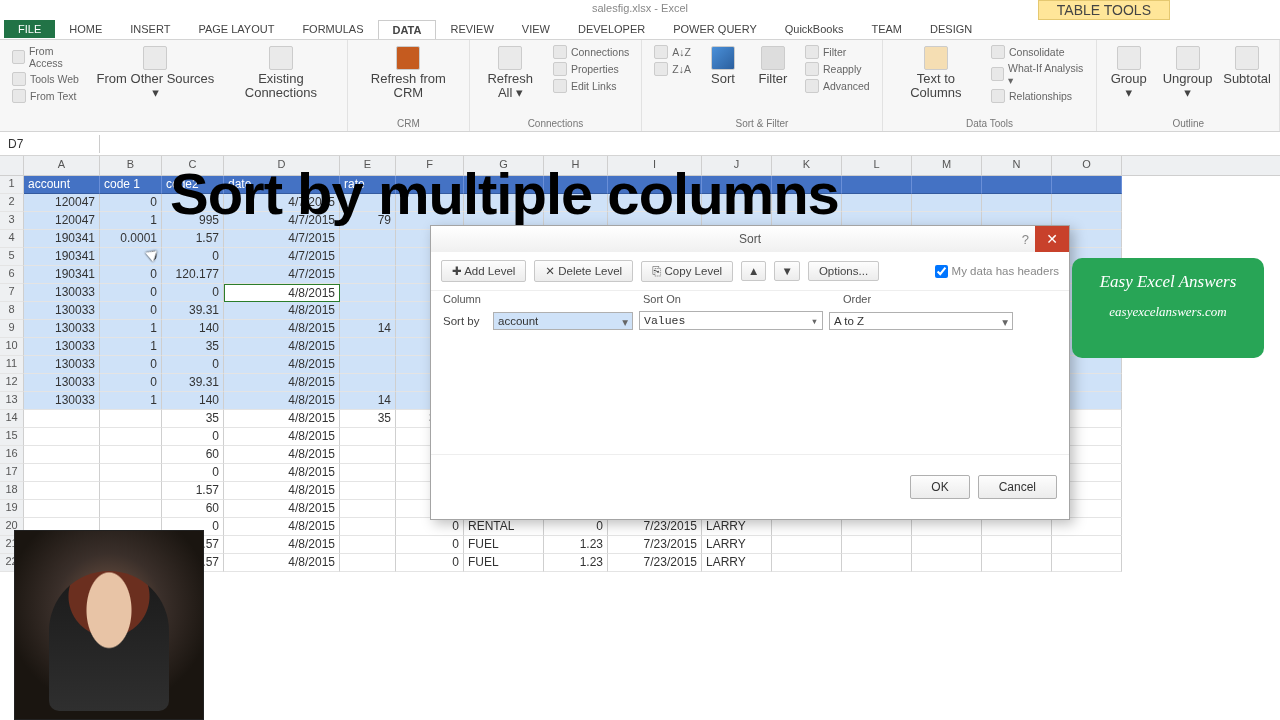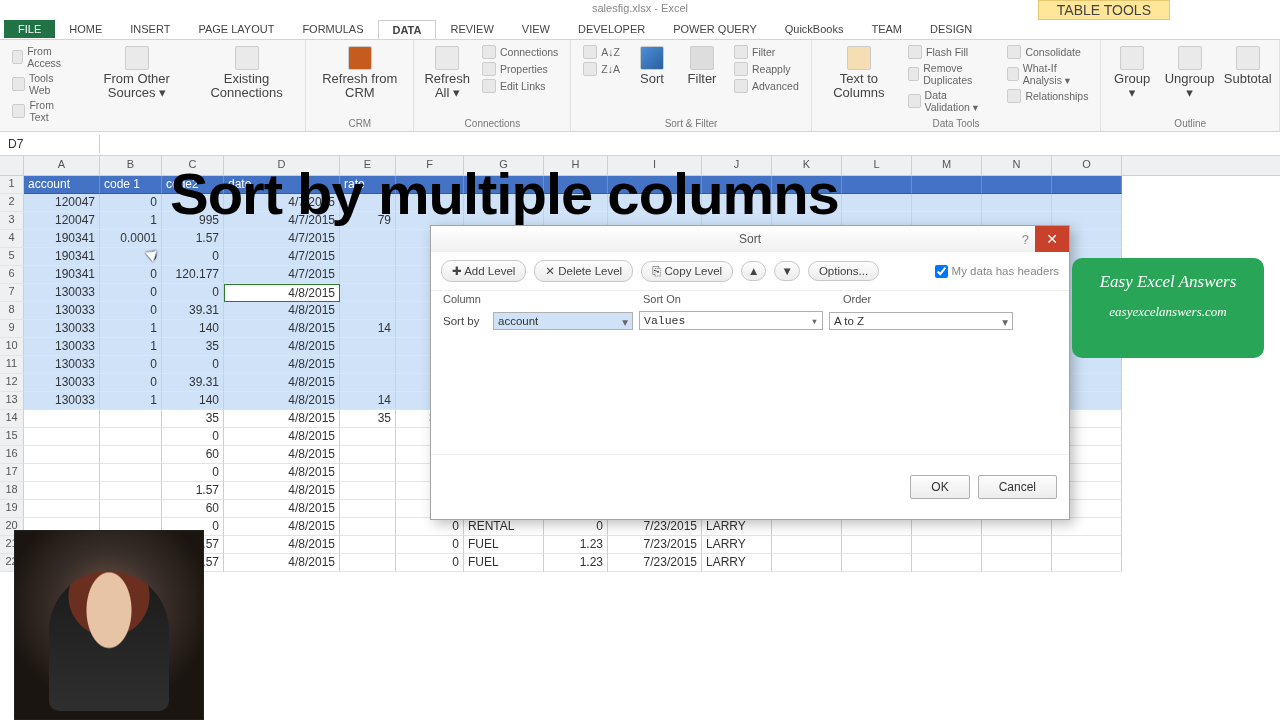--- a/index.html
+++ b/index.html
@@ -48,21 +48,21 @@
 .cw-F {width:68px;} .cw-G {width:80px;} .cw-H {width:64px;} .cw-I {width:94px;} .cw-J {width:70px;}
 .cw-K {width:70px;} .cw-L {width:70px;} .cw-M {width:70px;} .cw-N {width:70px;} .cw-O {width:70px;}
 
 .overlay-title { position:absolute; top:160px; left:170px; font-size:58px; font-weight:900; color:#000; letter-spacing:-1px; }
 
 .dialog { position:absolute; top:225px; left:430px; width:640px; background:#fff; border:1px solid #a4a4a4; box-shadow: 4px 4px 12px rgba(0,0,0,.25); }
 .dialog-title { background: linear-gradient(#fff,#f0f0f0); padding: 6px 8px; display:flex; align-items:center; justify-content:center; color:#555; font-size:12px; position:relative;}
 .dialog-title .help { position:absolute; right:40px; color:#888; font-size:13px; cursor:pointer;}
 .dialog-title .close { position:absolute; right:0; top:0; width:34px; height:100%; background:#c8412b; color:#fff; text-align:center; line-height:26px; font-size:14px; cursor:pointer;}
 .dialog-toolbar { padding:8px 10px; display:flex; gap:8px; align-items:center; border-bottom:1px solid #eee;}
-.dbtn { border:1px solid #c8c8c8; background:linear-gradient(#fdfdfd,#ececec); padding:3px 10px; font-size:11.5px; color:#444; cursor:pointer; border-radius:10px;}
+.dbtn { border:1px solid #c8c8c8; background:linear-gradient(#fdfdfd,#ececec); padding:3px 10px; font-size:11.5px; color:#444; cursor:pointer; border-radius:2px;}
 .dbtn.sm { padding:3px 6px;}
 .cbwrap { margin-left:auto; font-size:11.5px; color:#888; display:flex; align-items:center; gap:4px;}
 .dialog-head { display:flex; padding:2px 12px; font-size:11px; color:#555;}
 .dh1{width:200px;} .dh2{width:200px;} .dh3{flex:1;}
 .dialog-row { display:flex; padding:4px 12px; align-items:center; gap:6px;}
 .drlabel{width:44px; font-size:11.5px; color:#444;}
 .dsel { border:1px solid #b0b0b0; padding:2px 4px; font-size:11.5px; background:#fff; position:relative;}
 .dsel::after{content:"▾"; position:absolute; right:4px; color:#666;}
 .dsel.s1{width:140px; background:#cfe2f8;} .dsel.s2{width:184px;font-family:Liberation Mono, monospace;} .dsel.s3{width:184px;}
 .dialog-body { height:120px; }
@@ -197,34 +197,20 @@
      </div>
    </div>
    <div class="group-title">Sort &amp; Filter</div>
  </div>
  <div class="ribbon-group">
    <div class="group-body">
      <div class="vbtn">
           <span class="icn ttc"></span>
           <span>Text to Columns</span>
         </div>
-     <div class="mini-list">
-       <div class="mini-item">
-            <span class="mi-ic"></span>
-            <span>Flash Fill</span>
-          </div>
-       <div class="mini-item">
-            <span class="mi-ic"></span>
-            <span>Remove Duplicates</span>
-          </div>
-       <div class="mini-item">
-            <span class="mi-ic"></span>
-            <span>Data Validation ▾</span>
-          </div>
-     </div>
      <div class="mini-list">
        <div class="mini-item">
             <span class="mi-ic"></span>
             <span>Consolidate</span>
           </div>
        <div class="mini-item">
             <span class="mi-ic"></span>
             <span>What-If Analysis ▾</span>
           </div>
        <div class="mini-item">

